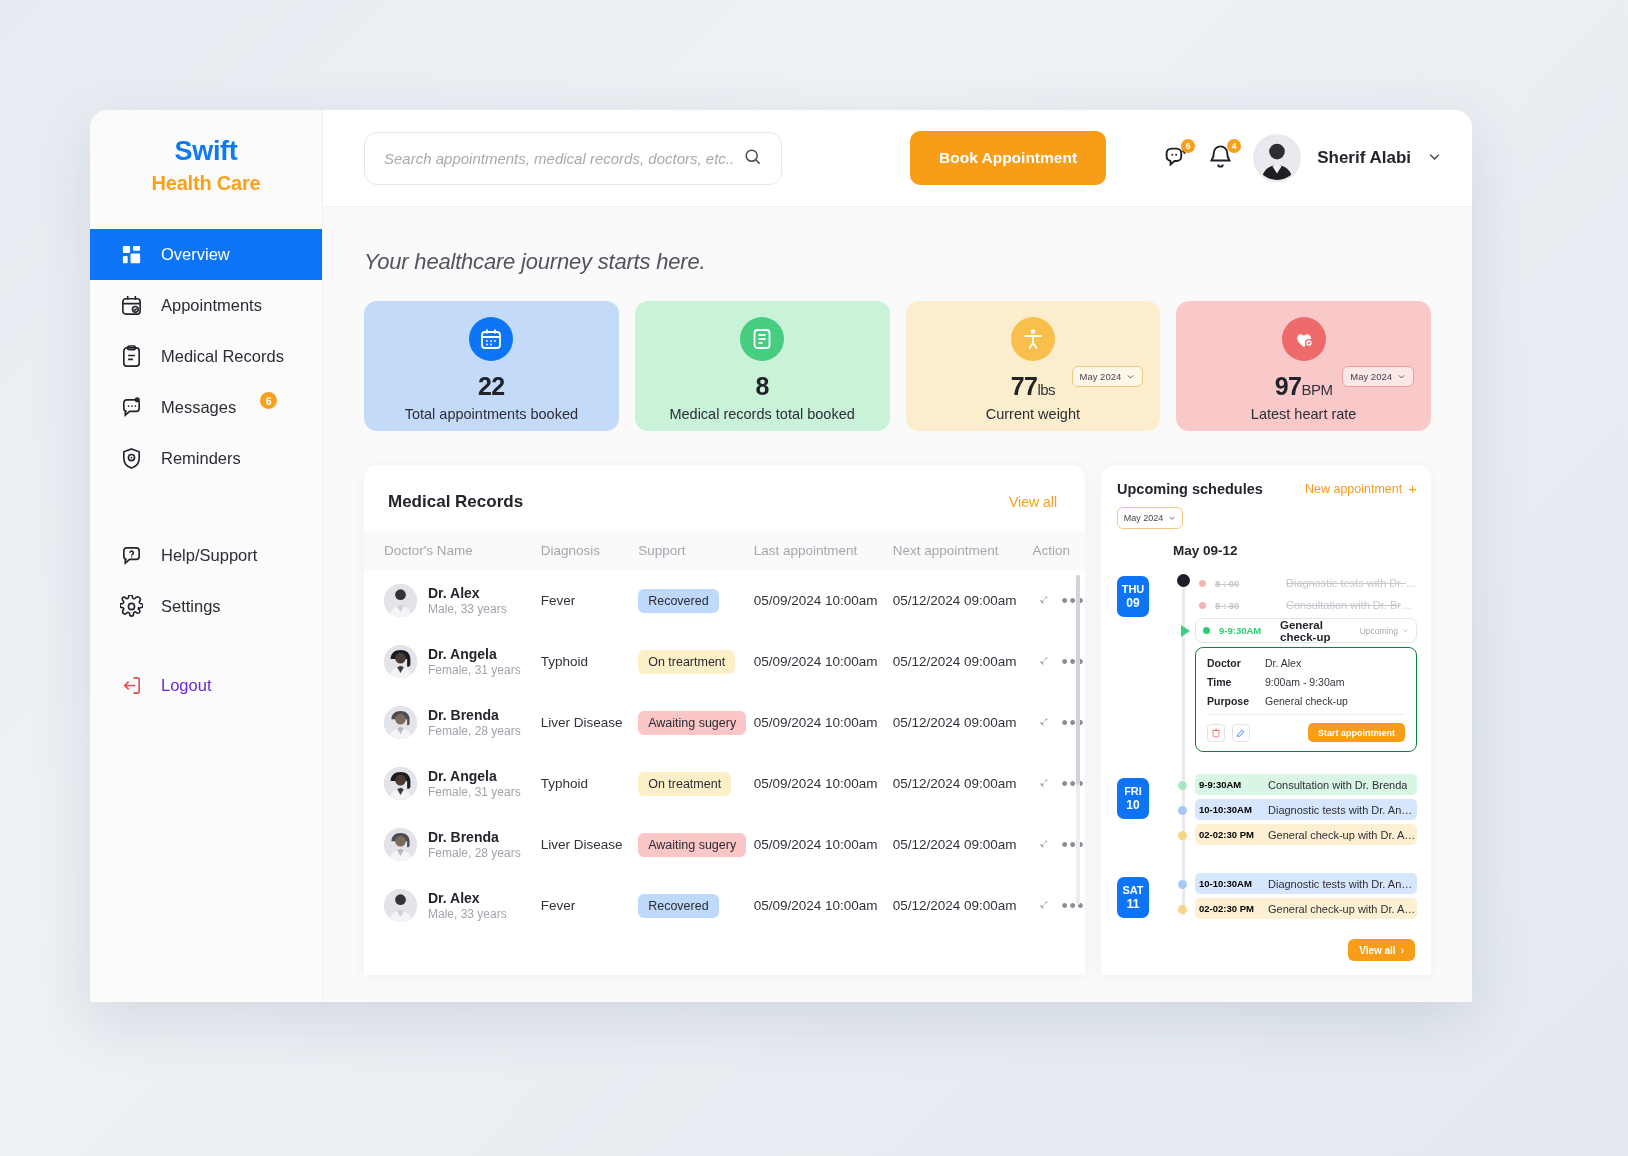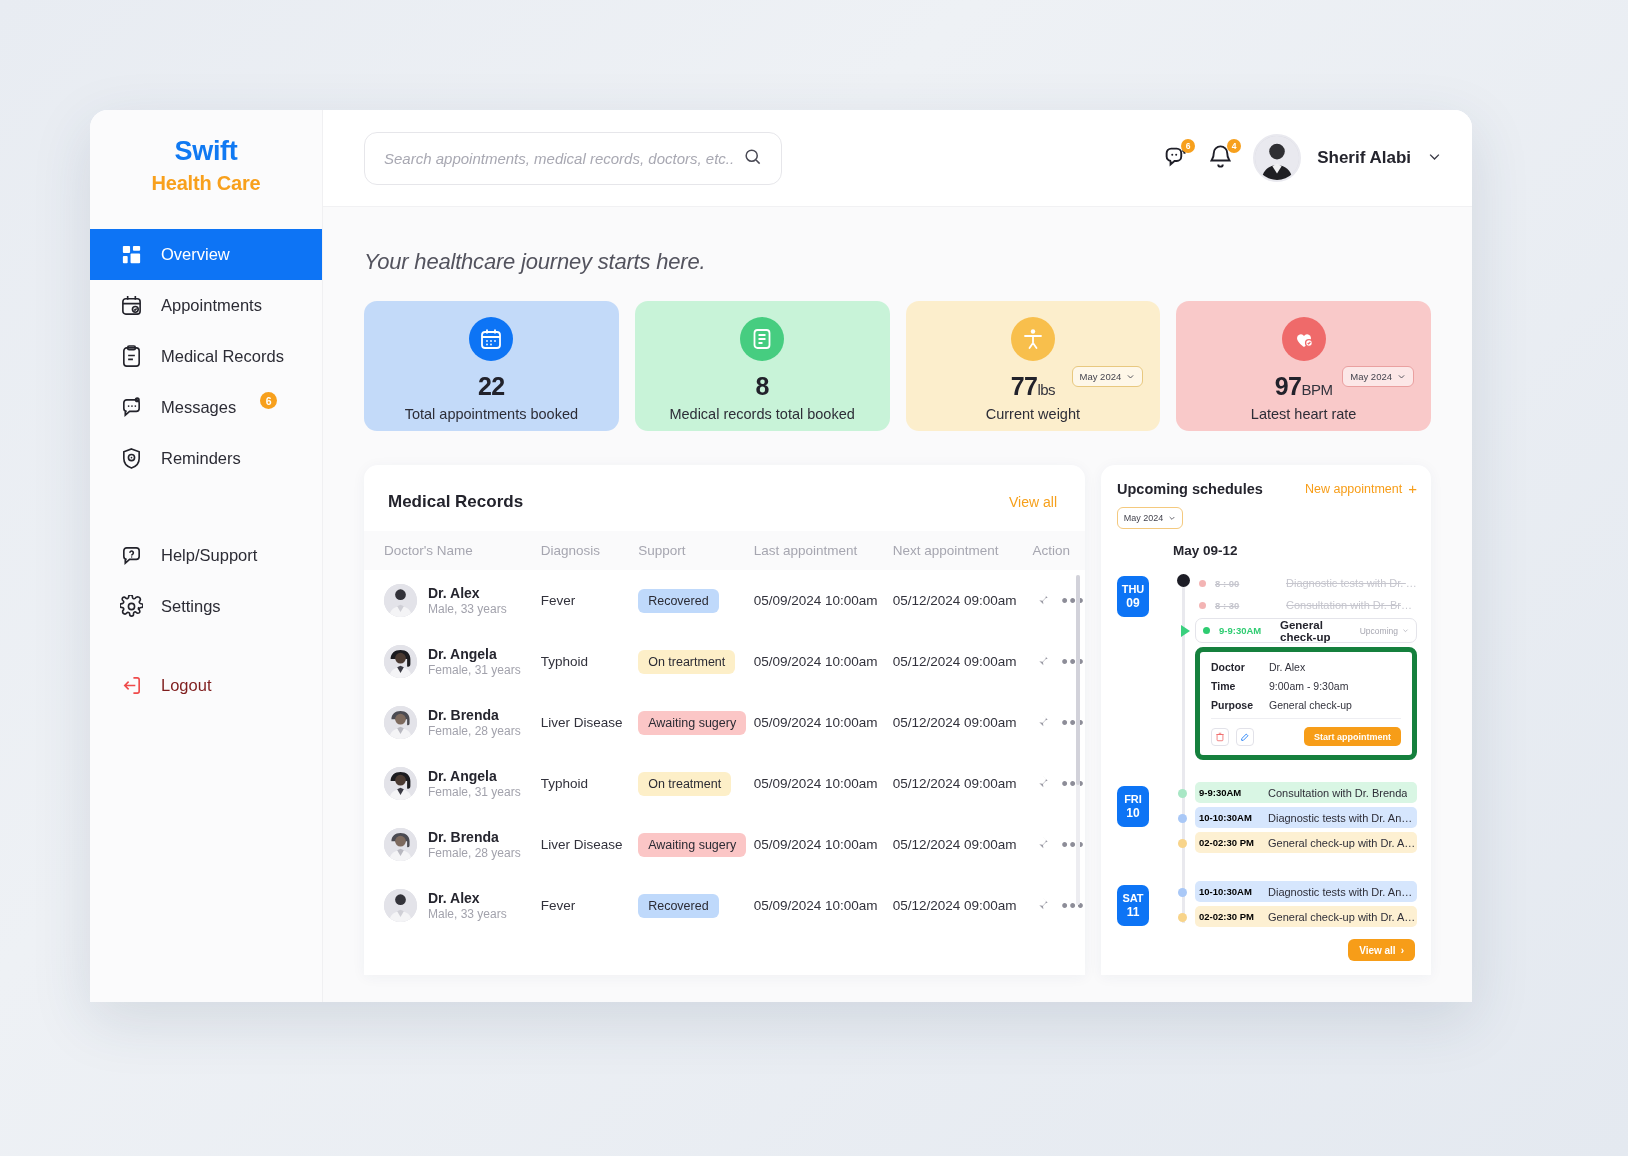--- a/index.html
+++ b/index.html
@@ -40,21 +40,21 @@
   .nav-icon { width: 25px; height: 25px; display: flex; align-items: center; justify-content: center; flex: 0 0 25px; }
   .nav-icon svg { width: 23px; height: 23px; stroke: #23232b; fill: none; stroke-width: 1.7; }
   .nav-label { white-space: nowrap; }
   .nav-badge {
     margin-left: 7px; width: 17px; height: 17px; border-radius: 50%;
     background: #f7a01d; color: #fff; font-size: 10.5px; font-weight: bold;
     display: inline-flex; align-items: center; justify-content: center;
     position: relative; top: -7px;
   }
   .nav-gap { height: 46px; }
-  .nav-item.logout { color: #7f1d1d; margin-top: 28px; }
+  .nav-item.logout { color: #6d28d9; margin-top: 28px; }
   .nav-item.logout .nav-icon svg { stroke: #ef4a4a; }
 
   
   .main { flex: 1; display: flex; flex-direction: column; min-width: 0; background: #fafafb; }
   .topbar {
     height: 97px; flex: 0 0 97px; background: #ffffff;
     border-bottom: 1px solid #f1f1f3;
     display: flex; align-items: center; padding: 0 30px 0 41px; gap: 18px;
   }
   .search-box {
@@ -196,21 +196,21 @@
   .cur-row {
     border: 1px solid #e4e4ea; border-radius: 7px; height: 25px; display: flex;
     align-items: center; gap: 9px; padding: 0 7px;
   }
   .cur-title { font-size: 11.5px; font-weight: bold; color: #24242d; }
   .cur-badge {
     margin-left: auto; font-size: 8.5px; color: #a7a7b1; display: flex;
     align-items: center; gap: 4px; white-space: nowrap;
   }
   .cur-badge svg { width: 7px; height: 7px; stroke: #a7a7b1; fill: none; stroke-width: 2.4; }
-  .detail-card { border: 5px solid #15803d; border-radius: 8px; margin-top: 4px; padding: 9px 11px 9px 11px; }
+  .detail-card { border: 1px solid #15803d; border-radius: 8px; margin-top: 4px; padding: 9px 11px 9px 11px; }
   .detail-row { display: flex; margin-bottom: 7px; }
   .detail-key { font-size: 10.5px; font-weight: bold; color: #25252e; width: 58px; flex: 0 0 58px; }
   .detail-val { font-size: 10.5px; color: #33333d; }
   .detail-foot { display: flex; align-items: center; gap: 7px; border-top: 1px solid #eeeef2; padding-top: 8px; margin-top: 2px; }
   .mini-btn { width: 18px; height: 18px; border: 1px solid #e2e2e9; border-radius: 4px; display: flex; align-items: center; justify-content: center; cursor: pointer; }
   .mini-btn svg { width: 10px; height: 10px; fill: none; stroke-width: 2; }
   .start-btn {
     margin-left: auto; height: 19px; padding: 0 10px; border: none; border-radius: 5px;
     background: #f79d18; color: #fff; font-size: 9px; font-weight: bold;
     font-family: "Liberation Sans", sans-serif; cursor: pointer; white-space: nowrap;
@@ -336,20 +336,21 @@
       <div class="search-box">
         <input class="search-input" value="" placeholder="Search appointments, medical records, doctors, etc..." style="">
         <span class="search-icon">
           <svg viewBox="0 0 24 24">
               <circle cx="11" cy="11" r="7"></circle>
               <path d="M16.5 16.5L21 21"></path>
             </svg>
         </span>
       </div>
 
+      <button class="book-btn">Book Appointment</button>
 
       <div class="topbar-right">
         <div class="icon-btn">
           <svg viewBox="0 0 24 24">
               <path d="M5 9a4 4 0 014-4h5a4 4 0 014 4v3a4 4 0 01-4 4h-2l-3.5 3v-3H9a4 4 0 01-4-4z"></path>
               <circle cx="10" cy="10.5" r="0.9" fill="#1f1f28" stroke="none"></circle>
               <circle cx="13.5" cy="10.5" r="0.9" fill="#1f1f28" stroke="none"></circle>
               <path d="M19 6.5c1.2.5 2 1.6 2 3"></path>
             </svg>
           <span class="icon-badge">6</span>

